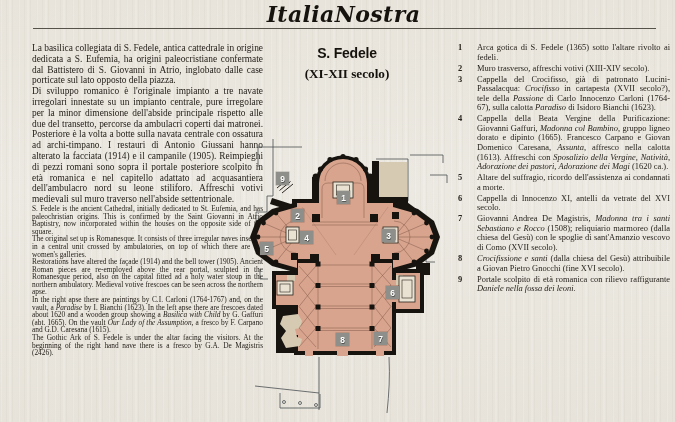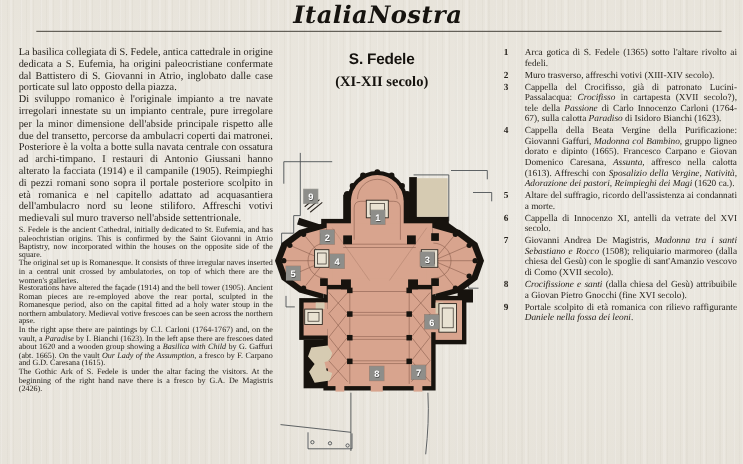--- a/index.html
+++ b/index.html
@@ -12,21 +12,21 @@
       repeating-linear-gradient(90deg, rgba(125,115,95,.045) 0 1px, rgba(0,0,0,0) 1px 6px),
       repeating-linear-gradient(90deg, rgba(255,255,255,.16) 0 2px, rgba(0,0,0,0) 2px 9px),
       linear-gradient(180deg,#e8e4db,#ece9e2 45%,#e7e3da);
   }
   .masthead{
     position:absolute;top:1px;left:0;right:0;text-align:center;padding-left:12px;
     font-family:"DejaVu Serif",serif;font-style:italic;font-weight:bold;
     font-size:22px;letter-spacing:.4px;color:#16130f;
   }
   .rule{position:absolute;left:33px;top:28px;width:623px;height:1.3px;background:var(--rule,#55524a);}
-  .col-left{position:absolute;left:17px;top:43px;width:231px;text-align:justify;}
+  .col-left{position:absolute;left:32px;top:43px;width:231px;text-align:justify;}
   .col-left .it p{font-size:9.4px;line-height:10.8px;margin:0;}
   .col-left .en{}
   .col-left .en p{font-size:7.35px;line-height:7.6px;margin:0;}
   .title-block{position:absolute;left:258px;top:42px;width:178px;text-align:center;color:#15120e;}
   .title-block .title{font-family:"Liberation Sans",sans-serif;font-weight:bold;font-size:14px;line-height:22px;letter-spacing:-.2px;}
   .title-block .subtitle{font-weight:bold;font-size:13.2px;line-height:13.6px;margin-top:3px;}
   .legend{position:absolute;left:458px;top:43px;width:212px;}
   .legend-item{display:grid;grid-template-columns:19px 1fr;font-size:8.45px;line-height:9.55px;margin-bottom:1.5px;text-align:justify;}
   .legend-num{font-weight:bold;}
   .plan{position:absolute;left:250px;top:125px;width:210px;height:297px;}
@@ -220,21 +220,21 @@
     <div class="legend-item">
     <span class="legend-num">2</span>
     <span class="legend-text">Muro trasverso, affreschi votivi (XIII-XIV secolo).</span>
   </div>
     <div class="legend-item">
     <span class="legend-num">3</span>
     <span class="legend-text">Cappella del Crocifisso, già di patronato Lucini-Passalacqua: <i>Crocifisso</i> in cartapesta (XVII secolo?), tele della <i>Passione</i> di Carlo Innocenzo Carloni (1764-67), sulla calotta <i>Paradiso</i> di Isidoro Bianchi (1623).</span>
   </div>
     <div class="legend-item">
     <span class="legend-num">4</span>
-    <span class="legend-text">Cappella della Beata Vergine della Purificazione: Giovanni Gaffuri, <i>Madonna col Bambino</i>, gruppo ligneo dorato e dipinto (1665). Francesco Carpano e Giovan Domenico Caresana, <i>Assunta</i>, affresco nella calotta (1613). Affreschi con <i>Sposalizio della Vergine</i>, <i>Natività</i>, <i>Adorazione dei pastori</i>, <i>Reimpieghi dei Magi</i> (1620 ca.).</span>
+    <span class="legend-text">Cappella della Beata Vergine della Purificazione: Giovanni Gaffuri, <i>Madonna col Bambino</i>, gruppo ligneo dorato e dipinto (1665). Francesco Carpano e Giovan Domenico Caresana, <i>Assunta</i>, affresco nella calotta (1613). Affreschi con <i>Sposalizio della Vergine</i>, <i>Natività</i>, <i>Adorazione dei pastori</i>, <i>Adorazione dei Magi</i> (1620 ca.).</span>
   </div>
     <div class="legend-item">
     <span class="legend-num">5</span>
     <span class="legend-text">Altare del suffragio, ricordo dell'assistenza ai condannati a morte.</span>
   </div>
     <div class="legend-item">
     <span class="legend-num">6</span>
     <span class="legend-text">Cappella di Innocenzo XI, antelli da vetrate del XVI secolo.</span>
   </div>
     <div class="legend-item">

